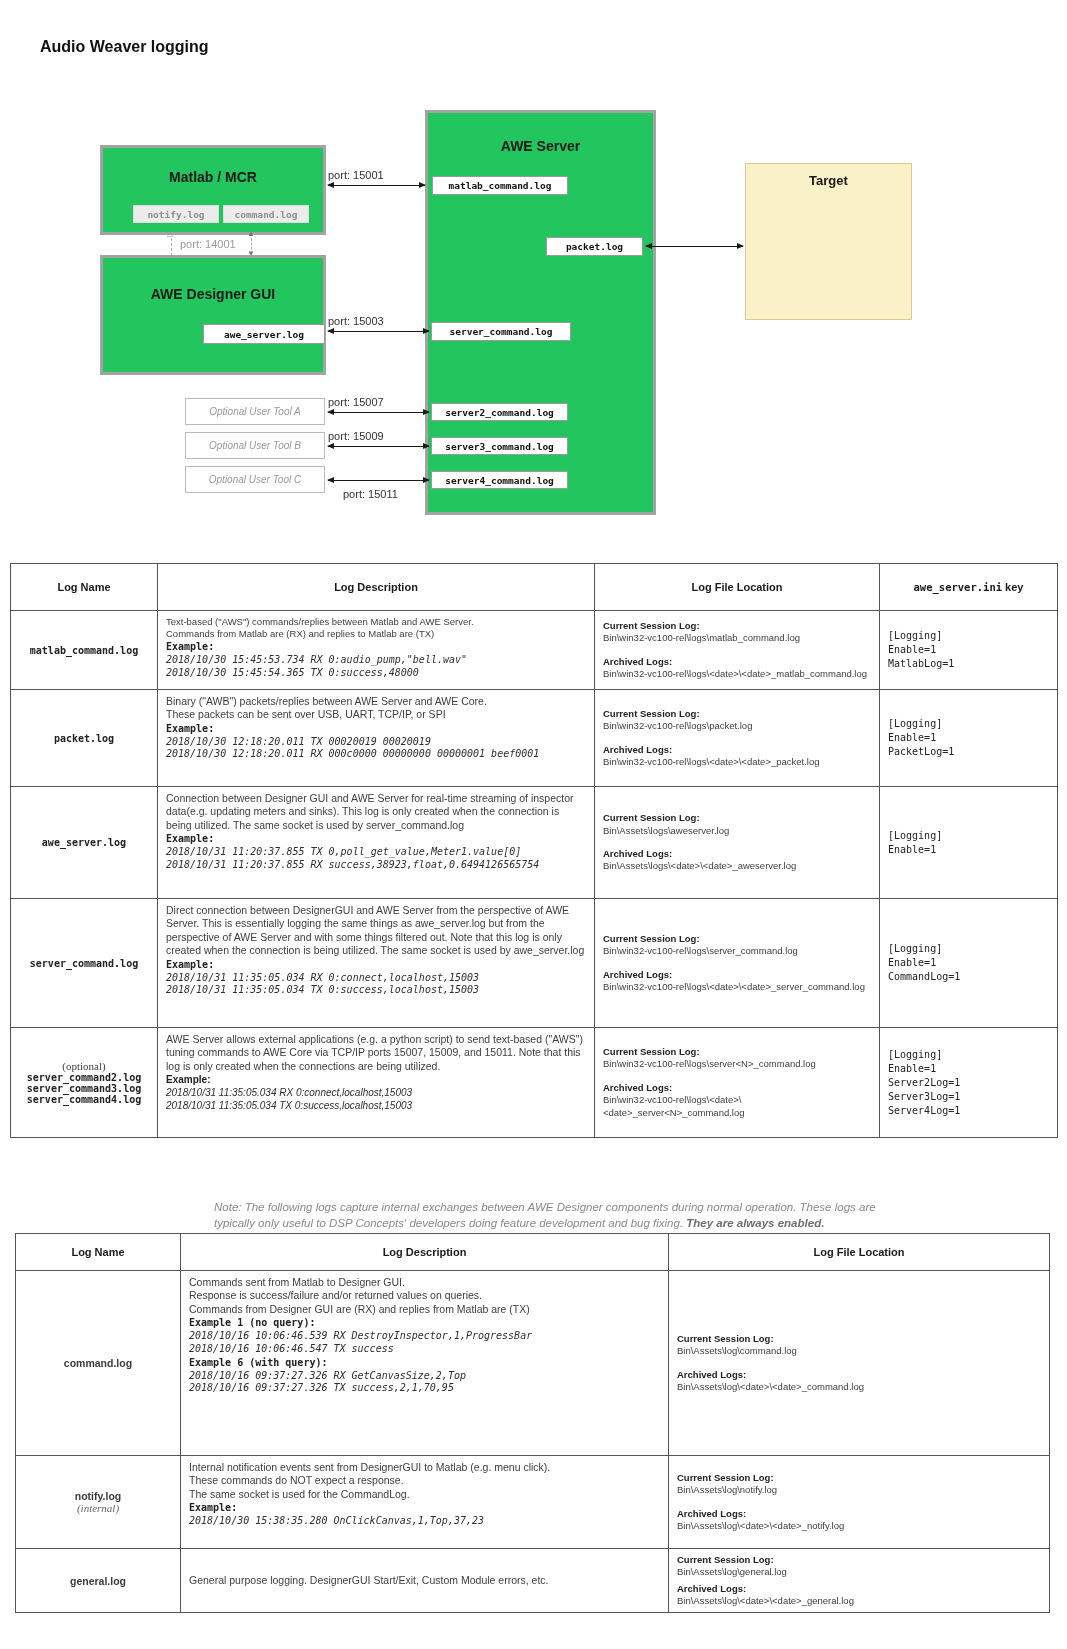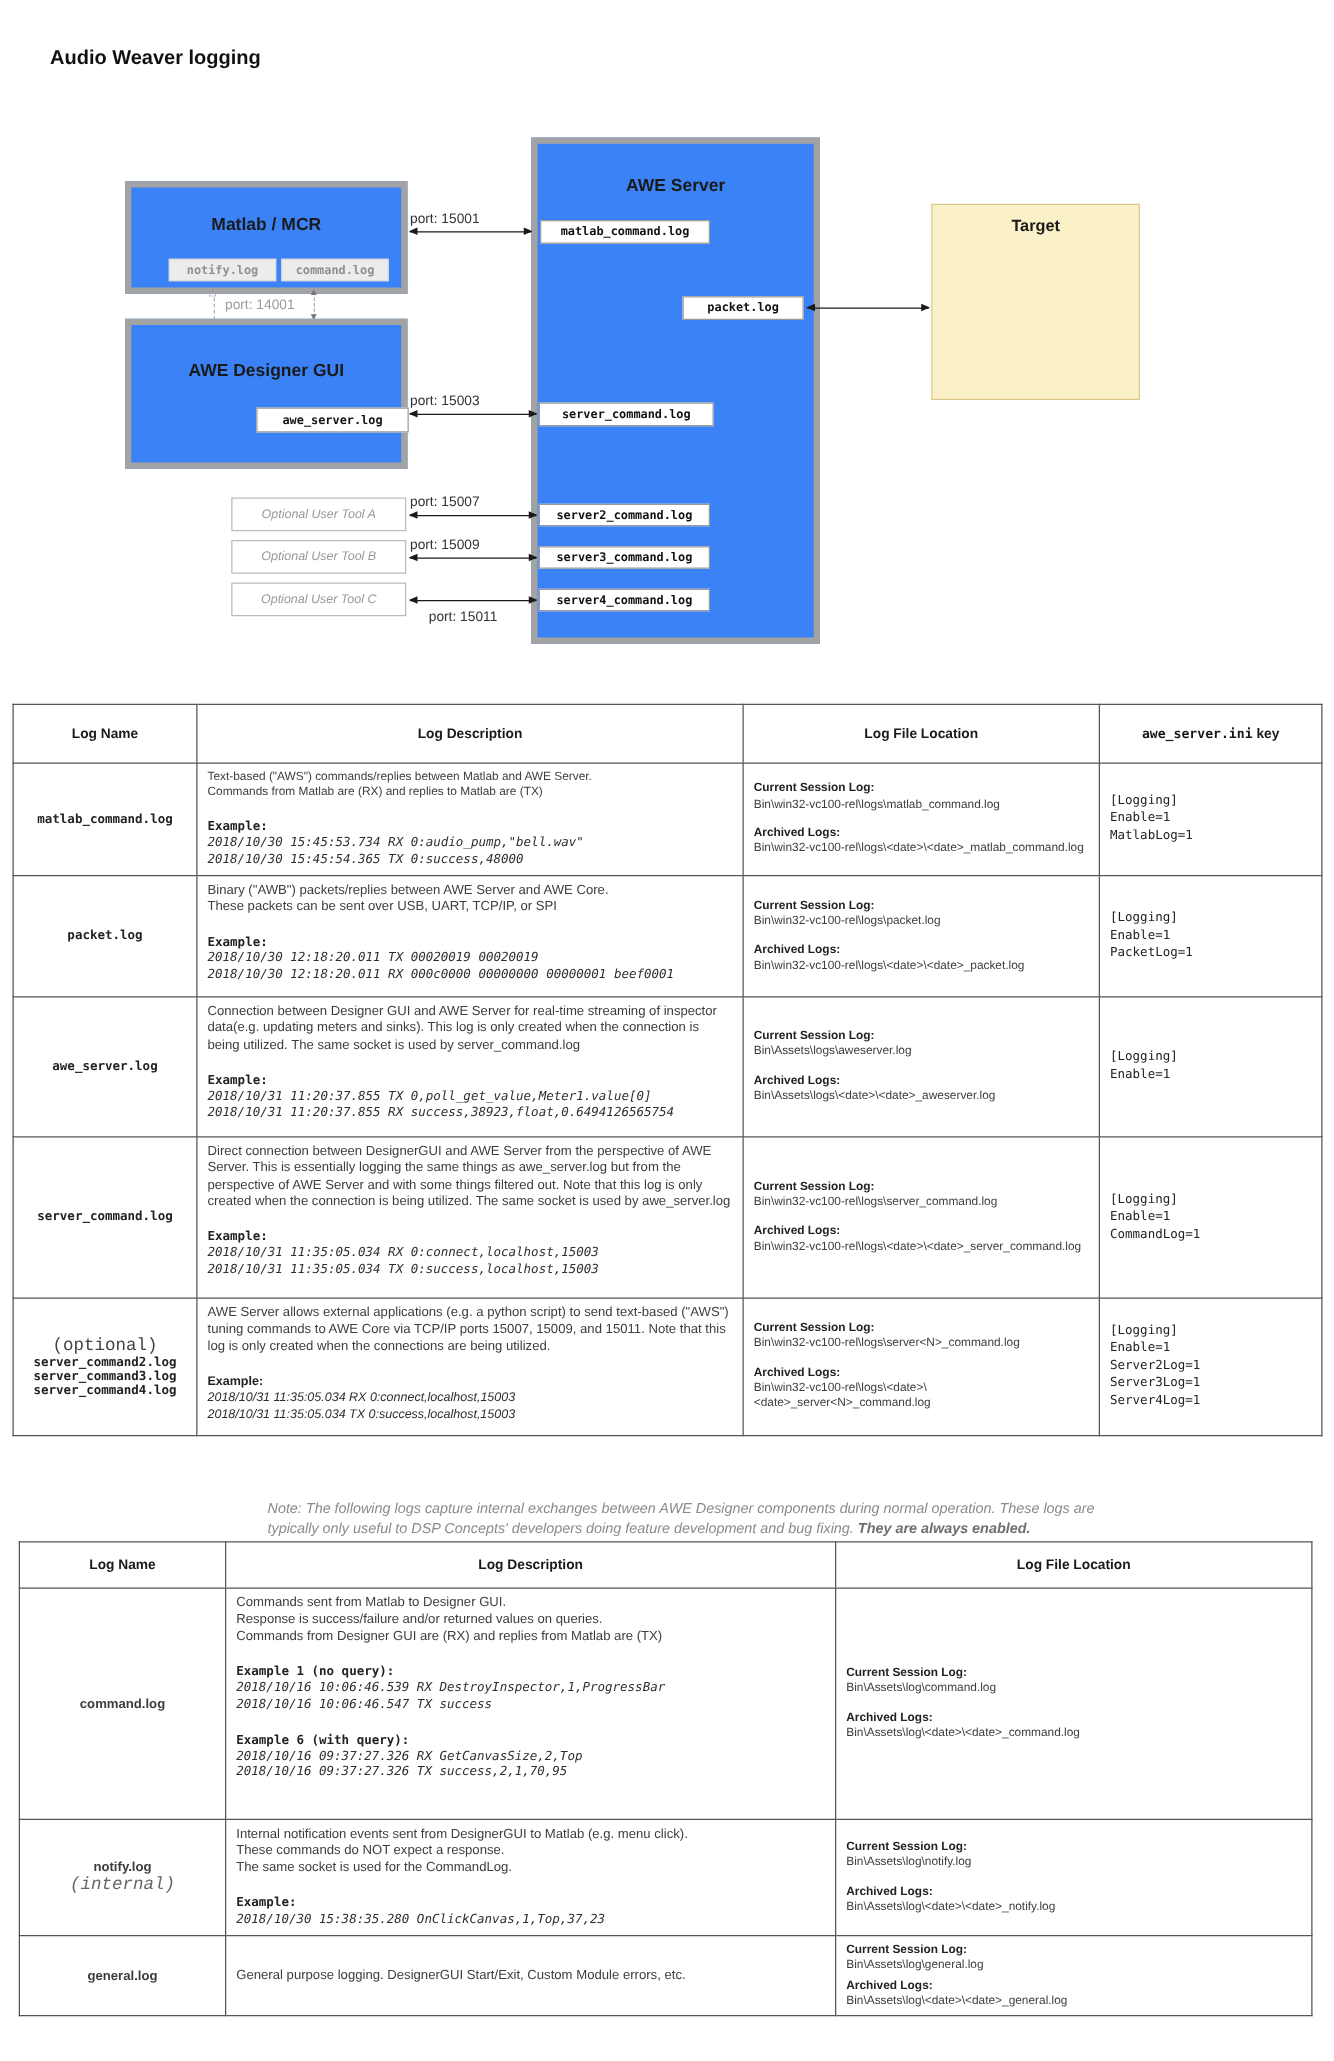--- a/index.html
+++ b/index.html
@@ -1,21 +1,21 @@
 <!DOCTYPE html>
 <html><head>
 <meta charset="utf-8">
 <style>
   html,body{margin:0;padding:0;background:#fff;}
   .page{position:relative;width:1067px;height:1649px;background:#fff;
         font-family:"Liberation Sans",sans-serif;color:#222;overflow:hidden;}
   .title{position:absolute;left:40px;top:38px;font-size:16px;font-weight:bold;color:#111;}
 
   
-  .gbox{position:absolute;background:#3b82f6;border:5px solid #a3a3a3;box-sizing:border-box;text-decoration:underline;}
+  .gbox{position:absolute;background:#22c55e;border:3px solid #a3a3a3;box-sizing:border-box;text-decoration:underline;}
   .ybox{position:absolute;background:#fbf1c8;border:1px solid #ddc98c;box-sizing:border-box;}
   .boxtitle{position:absolute;width:100%;text-align:center;font-weight:bold;font-size:14px;color:#1a1a1a;}
   .boxtitle.small{font-size:13px;}
   .chip{position:absolute;background:#fff;border:1px solid #9a9a9a;box-sizing:border-box;
         font-family:"DejaVu Sans Mono",monospace;font-weight:bold;font-size:9.5px;
         display:flex;align-items:center;justify-content:center;color:#111;white-space:nowrap;}
   .chip.gray{background:#ececec;border:1px solid #dcdcdc;color:#8f8f8f;}
   .tool{position:absolute;background:#fff;border:1px solid #bbb;box-sizing:border-box;
         display:flex;align-items:center;justify-content:center;
         font-style:italic;color:#999;font-size:10px;}
@@ -31,26 +31,26 @@
 
   
   table{border-collapse:collapse;table-layout:fixed;position:absolute;background:#fff;}
   th,td{border:1px solid #555;vertical-align:middle;box-sizing:border-box;}
   th{font-size:11px;font-weight:bold;color:#1a1a1a;text-align:center;}
   .t1{left:10px;top:563px;width:1047px;}
   .t2{left:15px;top:1233px;width:1034px;}
   .cell-name{text-align:center;font-family:"DejaVu Sans Mono",monospace;font-weight:bold;
              font-size:10px;color:#222;}
   .t2 .cell-name{font-family:"Liberation Sans",sans-serif;font-weight:bold;font-size:10.5px;color:#3c3c3c;}
-  .name-note{font-family:Liberation Mono, monospace;font-weight:normal;font-size:14px;color:#444;}
+  .name-note{font-family:Liberation Serif, serif;font-weight:normal;font-size:11px;color:#444;}
   .t2 .name-note{font-style:italic;font-weight:normal;color:#666;}
   .cell-desc{vertical-align:top;padding:5px 8px;font-size:10.5px;color:#3d3d3d;line-height:1.28;}
   .dline{margin:0;}
   .ex-label{font-family:"DejaVu Sans Mono",monospace;font-weight:bold;font-size:10px;
-            color:#222;margin-top:16px;}
+            color:#222;margin-top:1px;}
   .ex-line{font-family:"DejaVu Sans Mono",monospace;font-style:italic;font-size:10px;
            color:#2e2e2e;white-space:nowrap;}
   .ex-line.plain{font-family:"Liberation Sans",sans-serif;font-size:10px;}
   .cell-loc{padding:5px 8px;font-size:9.5px;color:#3d3d3d;line-height:1.3;}
   .loc-label{font-weight:bold;color:#222;}
   .loc-gap{margin-top:11px;}
   .cell-key{padding:4px 8px;font-family:"DejaVu Sans Mono",monospace;font-size:10px;
             color:#222;line-height:1.4;}
   .mono-h{font-family:"DejaVu Sans Mono",monospace;font-size:10.5px;}
 

